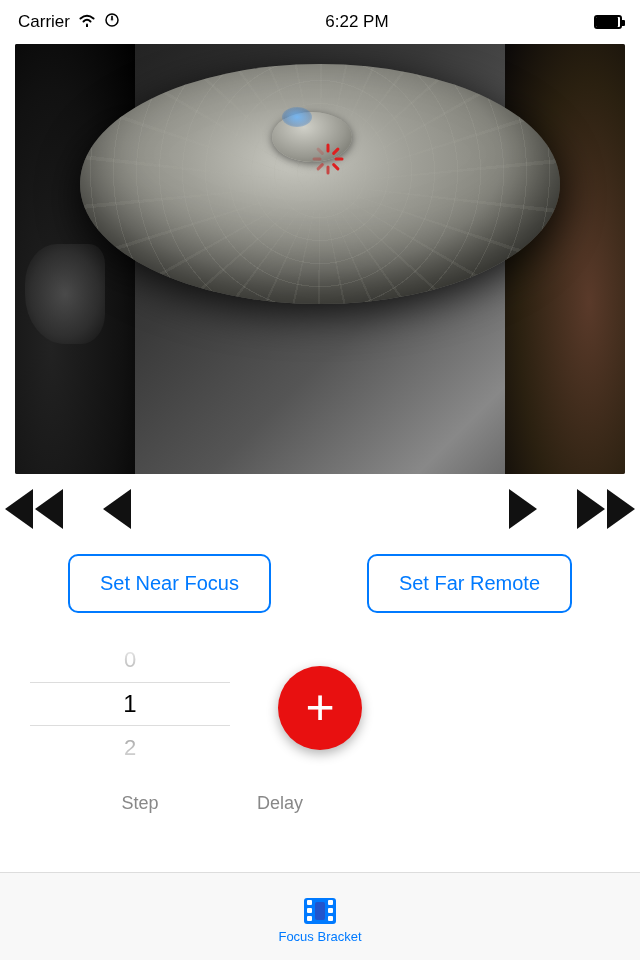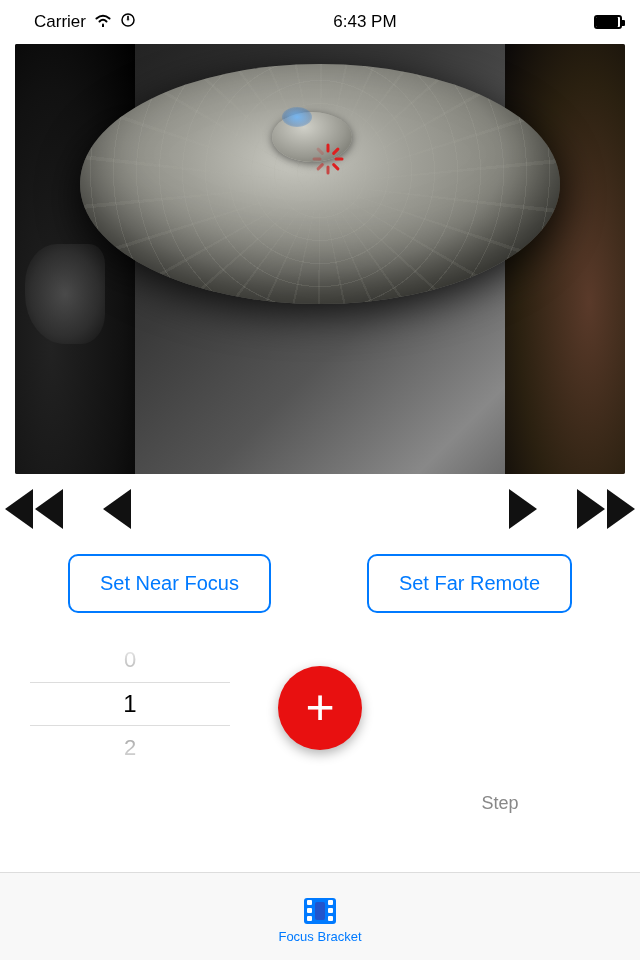--- a/index.html
+++ b/index.html
@@ -17,21 +17,21 @@
     #status-bar {
       height: 44px;
       background: #fff;
       display: flex;
       align-items: center;
       justify-content: space-between;
       padding: 0 18px;
       font-size: 17px;
       font-weight: 500;
     }
-    .status-left { display: flex; align-items: center; gap: 8px; margin-left: 16px; }
+    .status-left { display: flex; align-items: center; gap: 8px; }
     .status-center { font-weight: 500; font-size: 17px; }
     .status-right { display: flex; align-items: center; gap: 6px; }
     .battery-icon {
       width: 28px; height: 14px;
       border: 2px solid #000;
       border-radius: 3px;
       position: relative;
       display: inline-block;
     }
     .battery-icon::after {
@@ -245,21 +245,21 @@
       color: #fff;
       font-size: 50px;
       font-weight: 200;
       line-height: 1;
       margin-top: -3px;
     }
 
     
     #labels-row {
       display: flex;
-      justify-content: flex-end;
+      justify-content: flex-start;
       padding: 0 70px;
       background: #fff;
       padding-bottom: 10px;
     }
     .label-text {
       font-size: 18px;
       color: #888;
       text-align: center;
       width: 140px;
     }
@@ -314,21 +314,21 @@
       </svg>
     </span>
     <span>
       <svg width="16" height="16" viewBox="0 0 16 16">
         <circle cx="8" cy="8" r="6" fill="none" stroke="#000" stroke-width="1.5"></circle>
         <path d="M8 2 L9.5 8 L8 9.5 L6.5 8 Z" fill="#000" opacity="0.4"></path>
         <line x1="8" y1="4" x2="8" y2="8" stroke="#000" stroke-width="1.5"></line>
       </svg>
     </span>
   </div>
-  <div class="status-center">6:43 PM</div>
+  <div class="status-center">6:22 PM</div>
   <div class="status-right">
     <div class="battery-icon">
       <div class="battery-fill"></div>
     </div>
   </div>
 </div>
 
 <div id="camera-preview">
   <div class="dark-bg-left"></div>
   <div class="dark-bg-right"></div>
@@ -392,20 +392,21 @@
   </div>
 
   <button class="fab">
     <span class="fab-plus">+</span>
   </button>
 
 </div>
 
 <div id="labels-row">
   <span class="label-text">Step</span>
+  <span class="label-text">Delay</span>
 </div>
 
 <div id="tab-bar">
   <div class="tab-item tab-active">
     <div class="tab-icon">
 
       <svg width="34" height="28" viewBox="0 0 34 28" fill="none">
         <rect x="1" y="1" width="32" height="26" rx="3" fill="#007aff"></rect>
         <rect x="4" y="3" width="5" height="5" rx="1" fill="white"></rect>
         <rect x="4" y="11" width="5" height="5" rx="1" fill="white"></rect>

